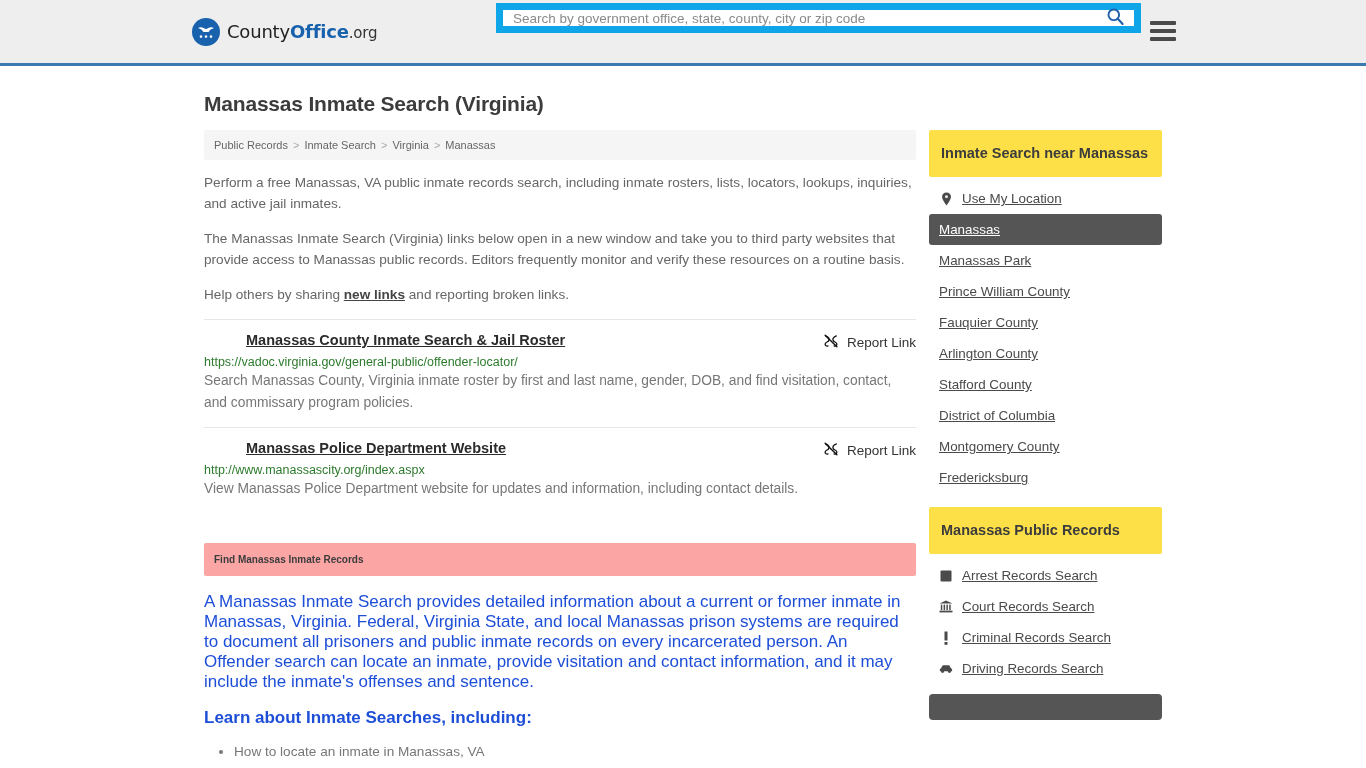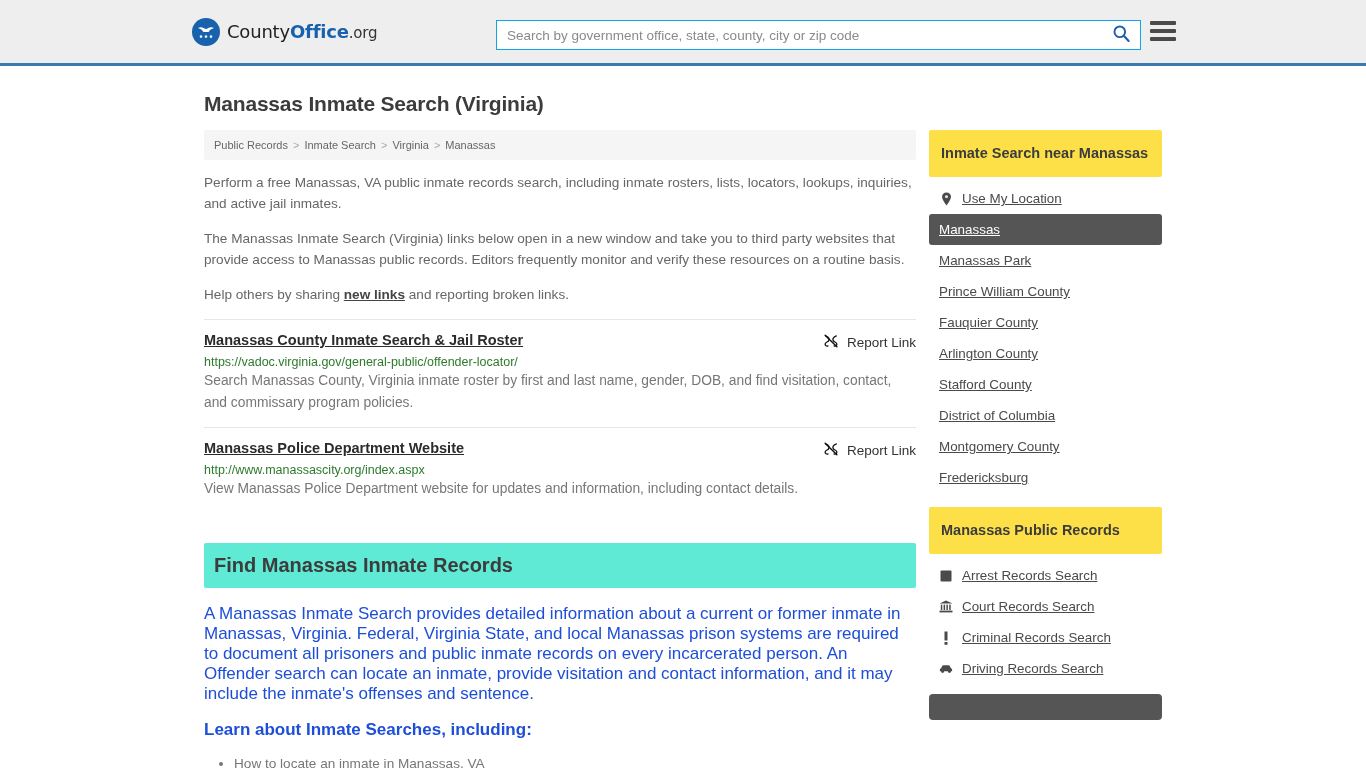--- a/index.html
+++ b/index.html
@@ -45,25 +45,25 @@
     white-space: nowrap;
     font-family: "DejaVu Sans", sans-serif;
   }
   .logo-text .lt-county { color: #222; }
   .logo-text .lt-office { color: #1861ac; font-weight: bold; }
   .logo-text .lt-org { color: #333; font-size: 15px; }
 
   .search-wrap {
     position: absolute;
     left: 496px;
-    top: 20px;
+    top: 3px;
     width: 645px;
     height: 30px;
     background: #fff;
-    border: 1px solid #0ea5e9;
+    border: 7px solid #0ea5e9;
     display: flex;
     align-items: center;
   }
   .search-input {
     flex: 1;
     border: none;
     outline: none;
     height: 28px;
     padding: 0 10px;
     font-size: 13.5px;
@@ -156,20 +156,21 @@
     display: flex;
     align-items: flex-start;
     justify-content: space-between;
   }
   .result-title {
     font-size: 14.5px;
     font-weight: bold;
     color: #2b2b2b;
     text-decoration: underline;
     cursor: pointer;
+    margin-left: 42px;
   }
   .report-link {
     display: flex;
     align-items: center;
     gap: 8px;
     font-size: 13.5px;
     color: #333;
     cursor: pointer;
     white-space: nowrap;
     margin-top: 1px;
@@ -183,23 +184,23 @@
   }
   .result-desc {
     font-size: 13.8px;
     line-height: 22px;
     color: #777;
     margin: 0;
   }
 
   
   .section-head {
-    background: #5eead4;
+    background: #fca5a5;
     padding: 11px 10px;
-    font-size: 20px;
+    font-size: 10px;
     font-weight: bold;
     color: #3c3c3c;
     border-radius: 2px;
     margin-top: 30px;
   }
   .section-body p {
     font-size: 17px;
     line-height: 20px;
     color: #1d4ed8;
     margin: 16px 0 0 0;

